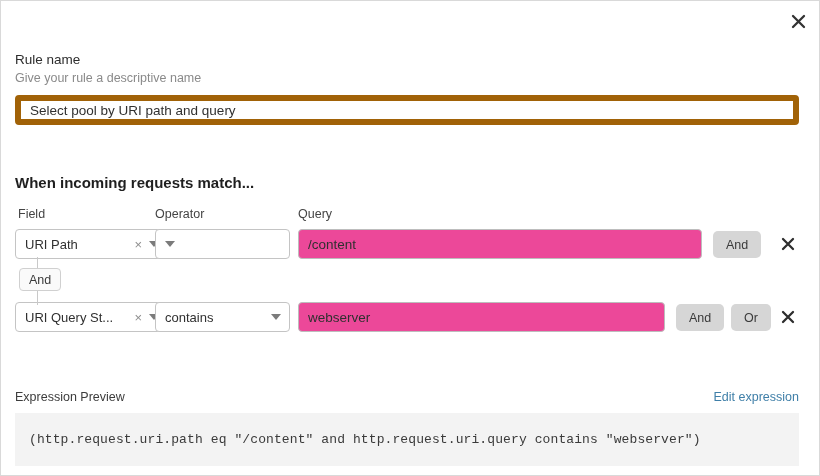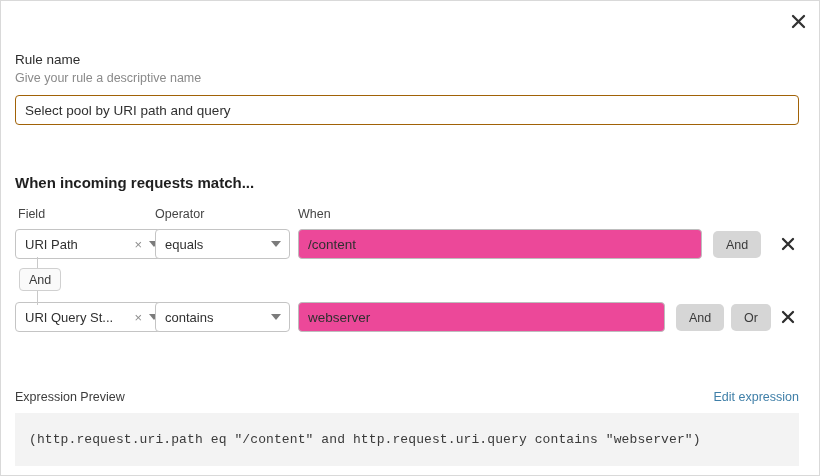--- a/index.html
+++ b/index.html
@@ -62,21 +62,21 @@
   .rule-name-wrap {
     position: absolute;
     left: 14px;
     top: 51px;
     width: 784px;
   }
   .text-input {
     box-sizing: border-box;
     width: 100%;
     height: 30px;
-    border: 1px solid #a16207;
+    border: 6px solid #a16207;
     border-radius: 4px;
     background: #fff;
     font-family: "Liberation Sans", sans-serif;
     font-size: 13.5px;
     color: #303030;
     padding: 0 9px;
     outline: none;
   }
   #rule-name-input { margin-top: 10px; }
 
@@ -293,34 +293,33 @@
     <div class="section-label">Rule name</div>
     <div class="section-hint">Give your rule a descriptive name</div>
     <input id="rule-name-input" class="text-input" type="text" value="Select pool by URI path and query" style="">
   </div>
 
   <div class="match-heading">When incoming requests match...</div>
 
   <div class="col-labels">
     <span class="lbl-field">Field</span>
     <span class="lbl-operator">Operator</span>
-    <span class="lbl-value">When</span>
+    <span class="lbl-value">Query</span>
   </div>
 
   <div class="rows">
 
     <div class="cond-row row-1">
       <div class="select-box sel-field">
         <span class="select-text">URI Path</span>
         <span class="clear-x">×</span>
         <span class="caret"></span>
       </div>
 
       <div class="select-box sel-operator">
-        <span class="select-text">equals</span>
         <span class="caret"></span>
       </div>
 
       <input class="value-input value-1" type="text" value="/content" style="">
 
       <button class="logic-btn btn-and-1">And</button>
 
       <button class="remove-btn rm-1">
         <svg width="14" height="14" viewBox="0 0 14 14" aria-hidden="true">
           <path d="M2 2 L12 12 M12 2 L2 12" stroke="#2e2e2e" stroke-width="2.3" stroke-linecap="round"></path>

